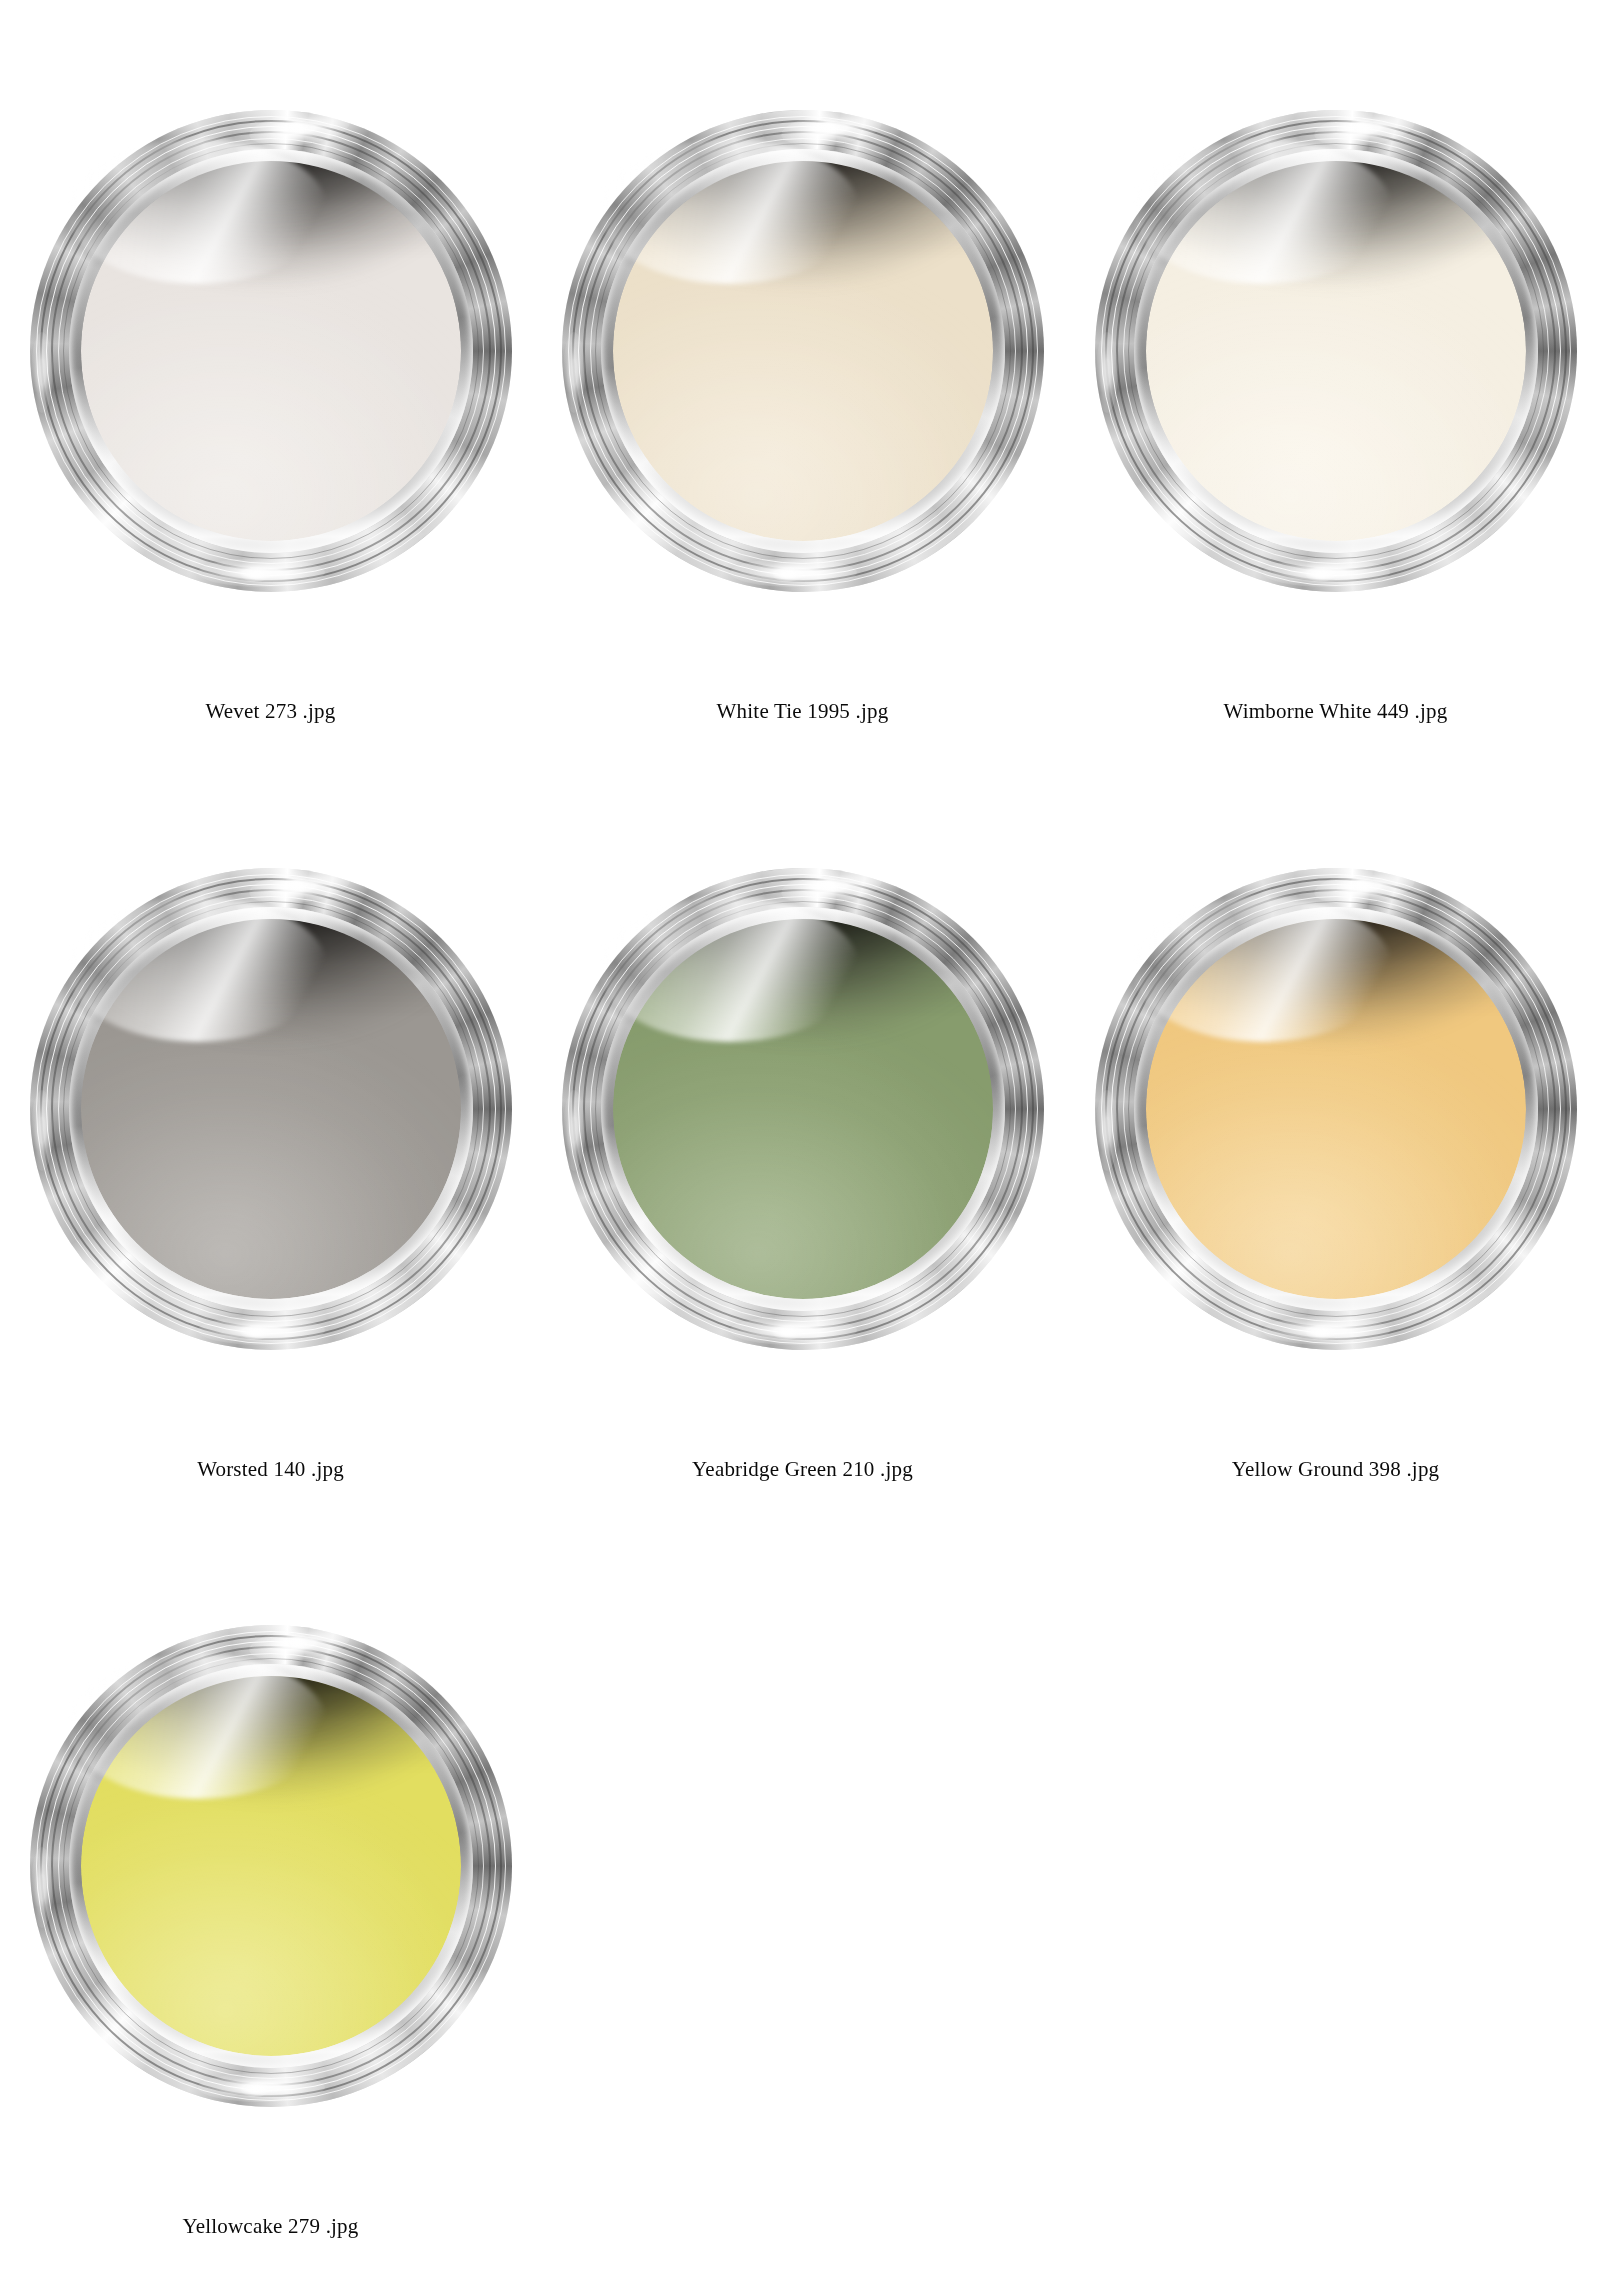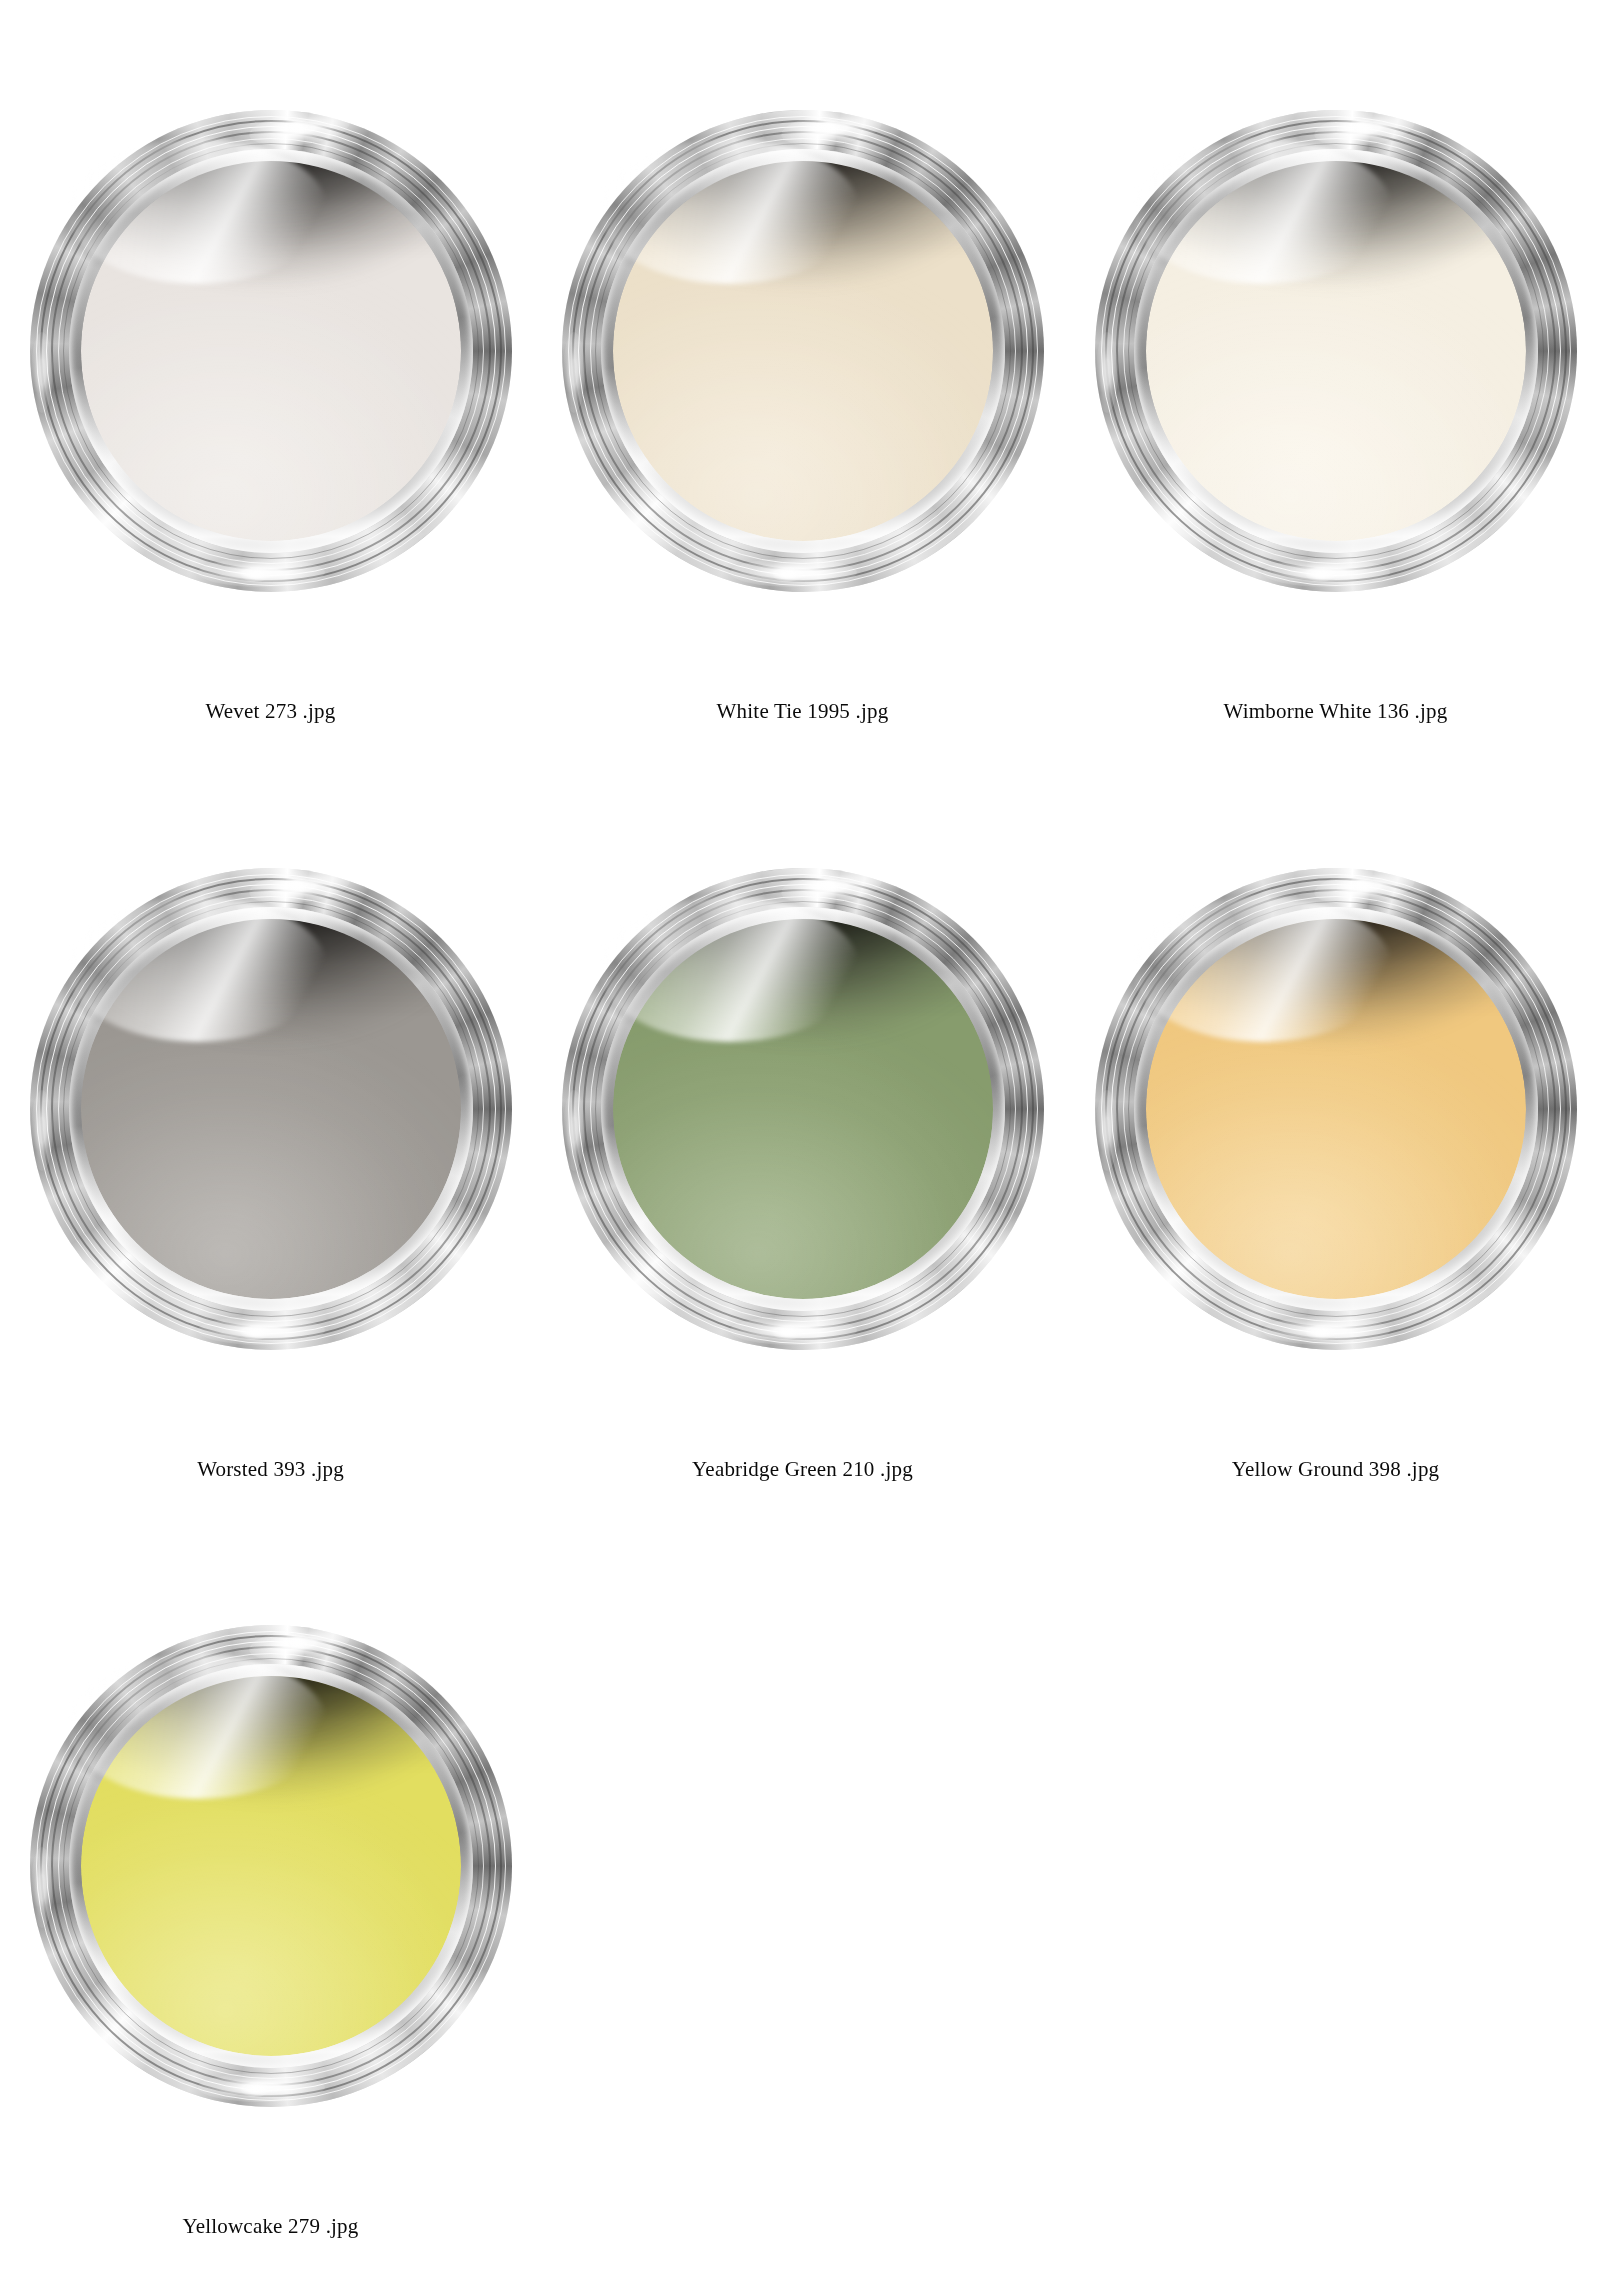--- a/index.html
+++ b/index.html
@@ -366,21 +366,21 @@
             <div class="paint-shade"></div>
           </div>
           <div class="glare-ul"></div>
           <div class="spark spark-top"></div>
           <div class="spark spark-top-core"></div>
           <div class="spark spark-bottom"></div>
           <div class="spark spark-bottom-core"></div>
           <div class="spark spark-left"></div>
         </div>
       </div>
-      <div class="caption">Wimborne White 136 .jpg</div>
+      <div class="caption">Wimborne White 449 .jpg</div>
     </div>
 
   </div>
 
   <div class="row row-1">
 
     <div class="cell cell-0">
       <div class="can-wrap">
         <div class="can">
           <div class="rim-outer"></div>
@@ -399,21 +399,21 @@
             <div class="paint-shade"></div>
           </div>
           <div class="glare-ul"></div>
           <div class="spark spark-top"></div>
           <div class="spark spark-top-core"></div>
           <div class="spark spark-bottom"></div>
           <div class="spark spark-bottom-core"></div>
           <div class="spark spark-left"></div>
         </div>
       </div>
-      <div class="caption">Worsted 393 .jpg</div>
+      <div class="caption">Worsted 140 .jpg</div>
     </div>
 
     <div class="cell cell-1">
       <div class="can-wrap">
         <div class="can">
           <div class="rim-outer"></div>
           <div class="rim-shade"></div>
           <div class="groove g1"></div>
           <div class="groove g2"></div>
           <div class="groove g3"></div>

